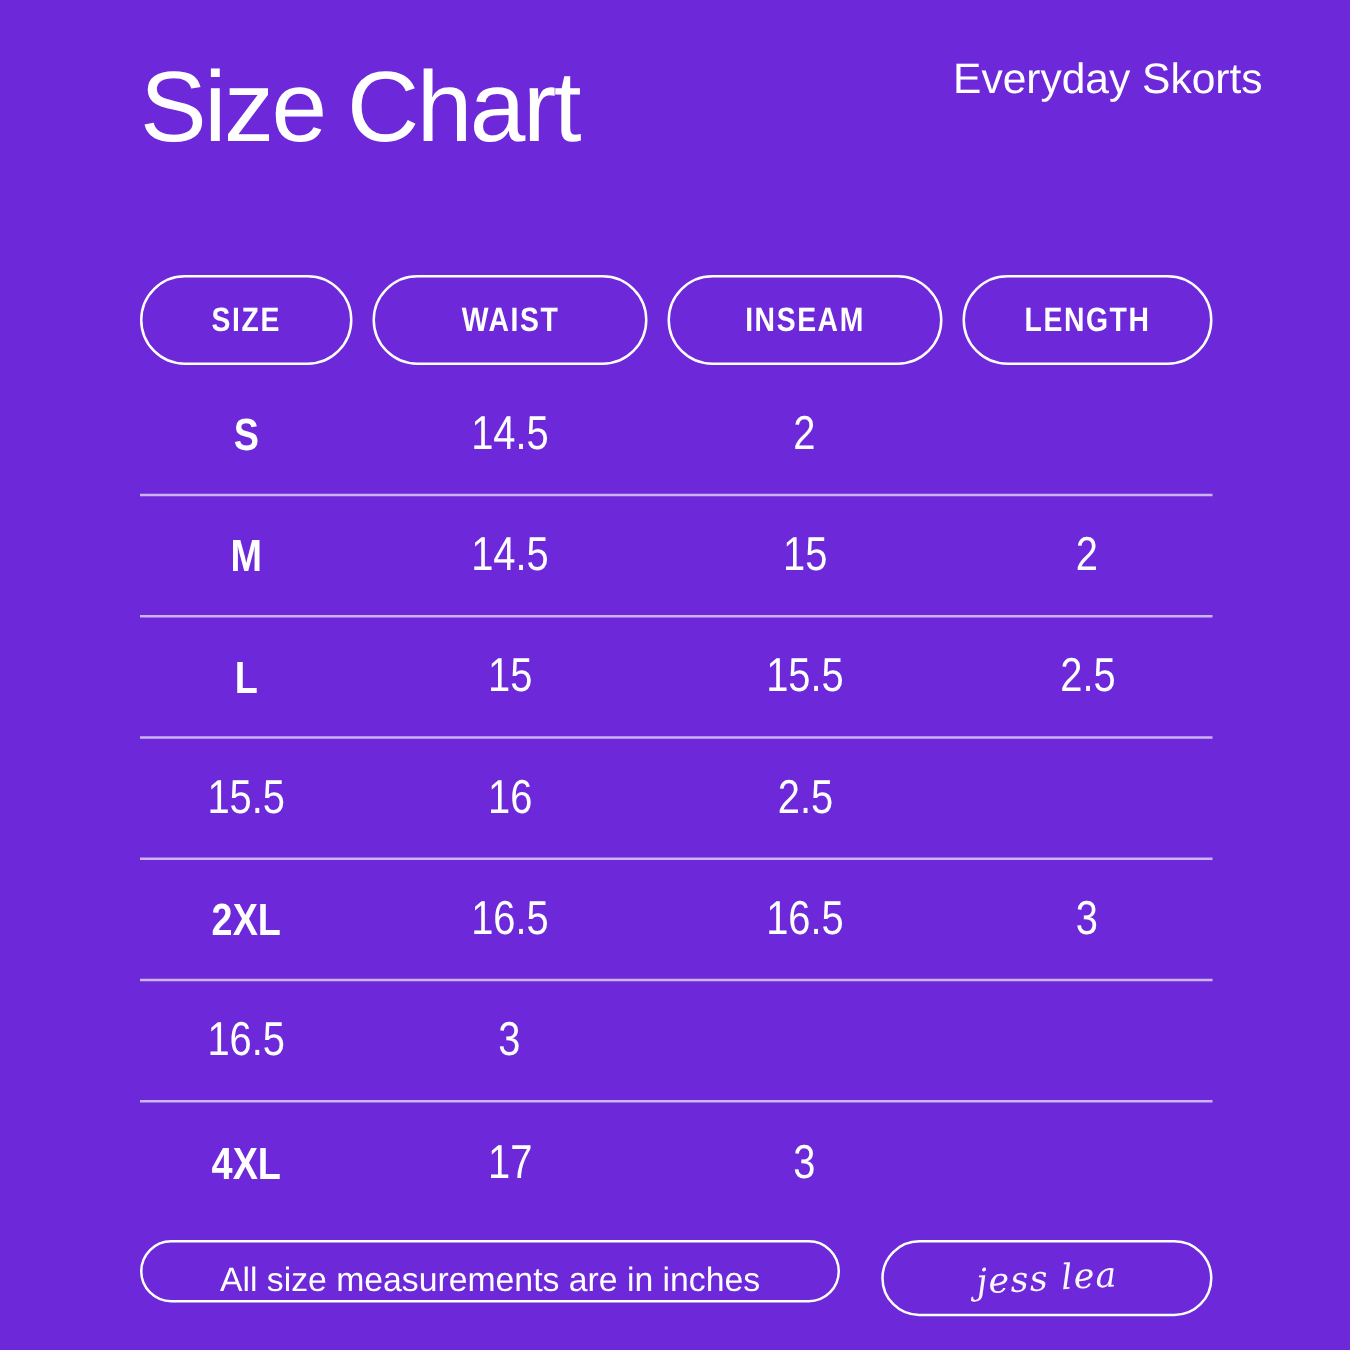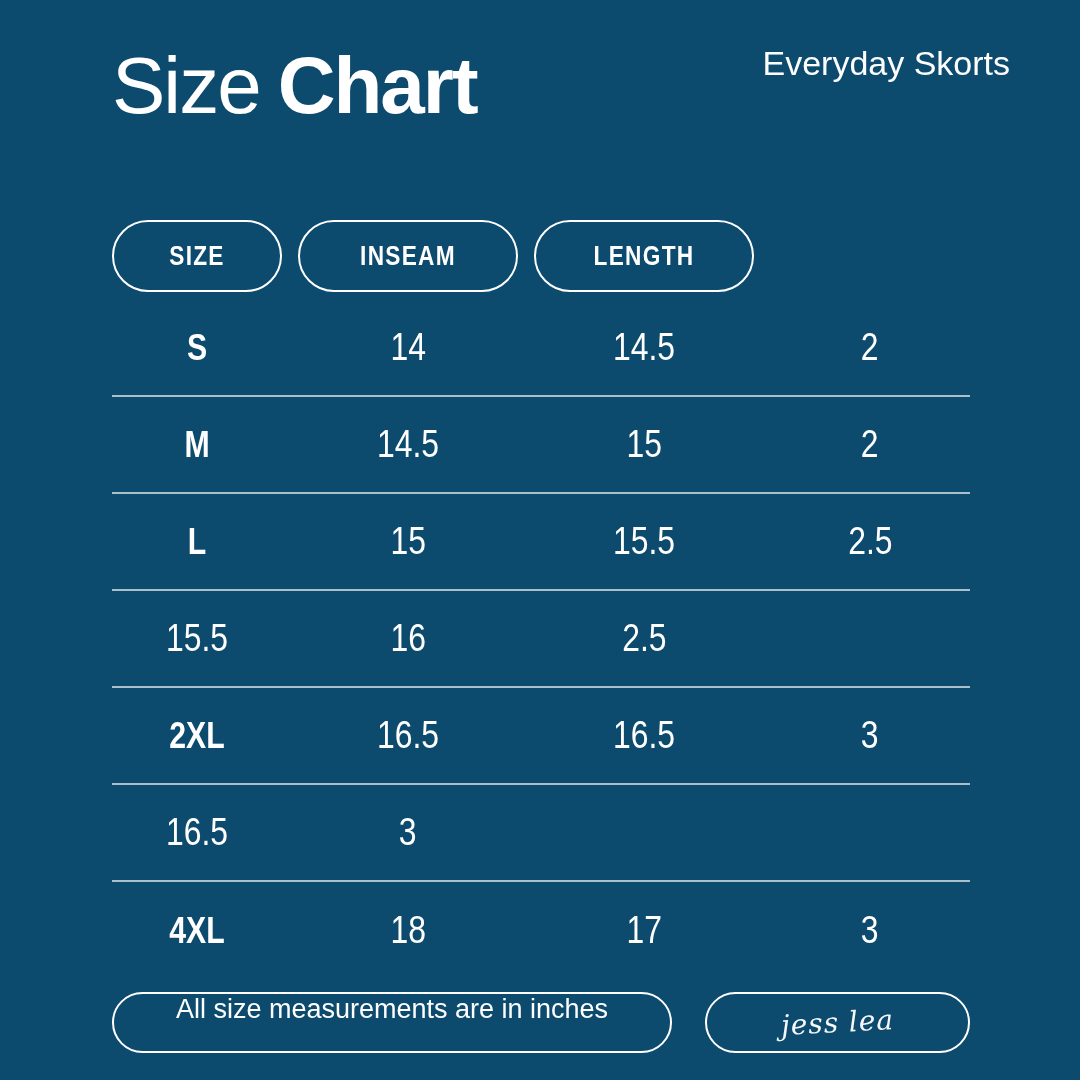--- a/index.html
+++ b/index.html
@@ -1,40 +1,40 @@
 <!DOCTYPE html>
 <html><head>
 <meta charset="utf-8">
 <style>
   * { margin: 0; padding: 0; box-sizing: border-box; }
   html, body { background: #E5247F; }
   .canvas {
     position: relative;
     width: 1080px;
     height: 1080px;
-    background: #0c4a6e;
+    background: #6d28d9;
     color: #FFFFFF;
     font-family: "Liberation Sans", sans-serif;
     overflow: hidden;
   }
 
   
   .title {
     position: absolute;
     left: 112px;
     top: 42px;
     display: flex;
     gap: 18px;
     font-size: 80px;
     line-height: 1.1;
     letter-spacing: -2px;
     color: #FFFFFF;
   }
   .title .regular { font-weight: 400; }
-  .title .bold { font-weight: 700; }
+  .title .bold { font-weight: 400; }
 
   .product-name {
     position: absolute;
     top: 44px;
     right: 70px;
     font-size: 34px;
     font-weight: 400;
     color: #FFFFFF;
   }
 
@@ -79,25 +79,25 @@
     transform: scaleX(0.84);
     transform-origin: center;
   }
 
   
   .footer-note-pill {
     position: absolute;
     left: 112px;
     top: 992px;
     width: 560px;
-    height: 61px;
+    height: 50px;
     border: 2px solid #FFFFFF;
     border-radius: 32px;
     display: flex;
-    align-items: flex-start;
+    align-items: flex-end;
     justify-content: center;
     font-size: 27px;
     font-weight: 400;
   }
   .signature-pill {
     position: absolute;
     left: 705px;
     top: 992px;
     width: 265px;
     height: 61px;
@@ -128,32 +128,34 @@
 
   <div class="product-name">Everyday Skorts</div>
 
   <div class="size-table">
 
     <div class="col-grid header-row">
       <div class="header-pill">
         <span class="condensed">SIZE</span>
       </div>
       <div class="header-pill">
+        <span class="condensed">WAIST</span>
+      </div>
+      <div class="header-pill">
         <span class="condensed">INSEAM</span>
       </div>
       <div class="header-pill">
         <span class="condensed">LENGTH</span>
       </div>
     </div>
 
     <div class="table-body">
 
       <div class="col-grid table-row">
         <div class="cell size-label"><span class="condensed">S</span></div>
-        <div class="cell"><span class="condensed">14</span></div>
         <div class="cell"><span class="condensed">14.5</span></div>
         <div class="cell"><span class="condensed">2</span></div>
       </div>
 
       <div class="col-grid table-row">
         <div class="cell size-label"><span class="condensed">M</span></div>
         <div class="cell"><span class="condensed">14.5</span></div>
         <div class="cell"><span class="condensed">15</span></div>
         <div class="cell"><span class="condensed">2</span></div>
       </div>
@@ -178,21 +180,20 @@
         <div class="cell"><span class="condensed">3</span></div>
       </div>
 
       <div class="col-grid table-row">
         <div class="cell"><span class="condensed">16.5</span></div>
         <div class="cell"><span class="condensed">3</span></div>
       </div>
 
       <div class="col-grid table-row">
         <div class="cell size-label"><span class="condensed">4XL</span></div>
-        <div class="cell"><span class="condensed">18</span></div>
         <div class="cell"><span class="condensed">17</span></div>
         <div class="cell"><span class="condensed">3</span></div>
       </div>
 
     </div>
   </div>
 
   <div class="footer-note-pill">
     <span>All size measurements are in inches</span>
   </div>

